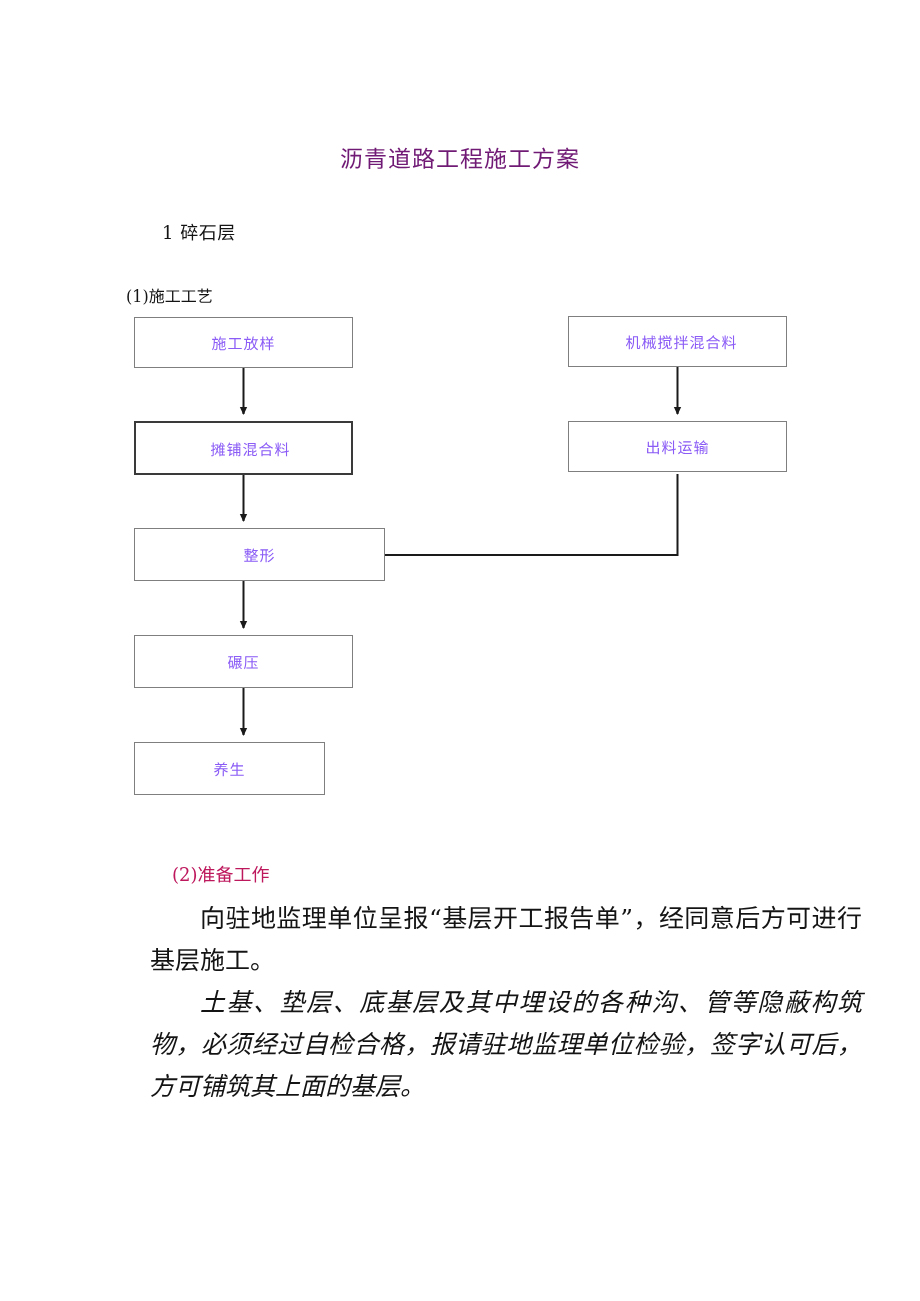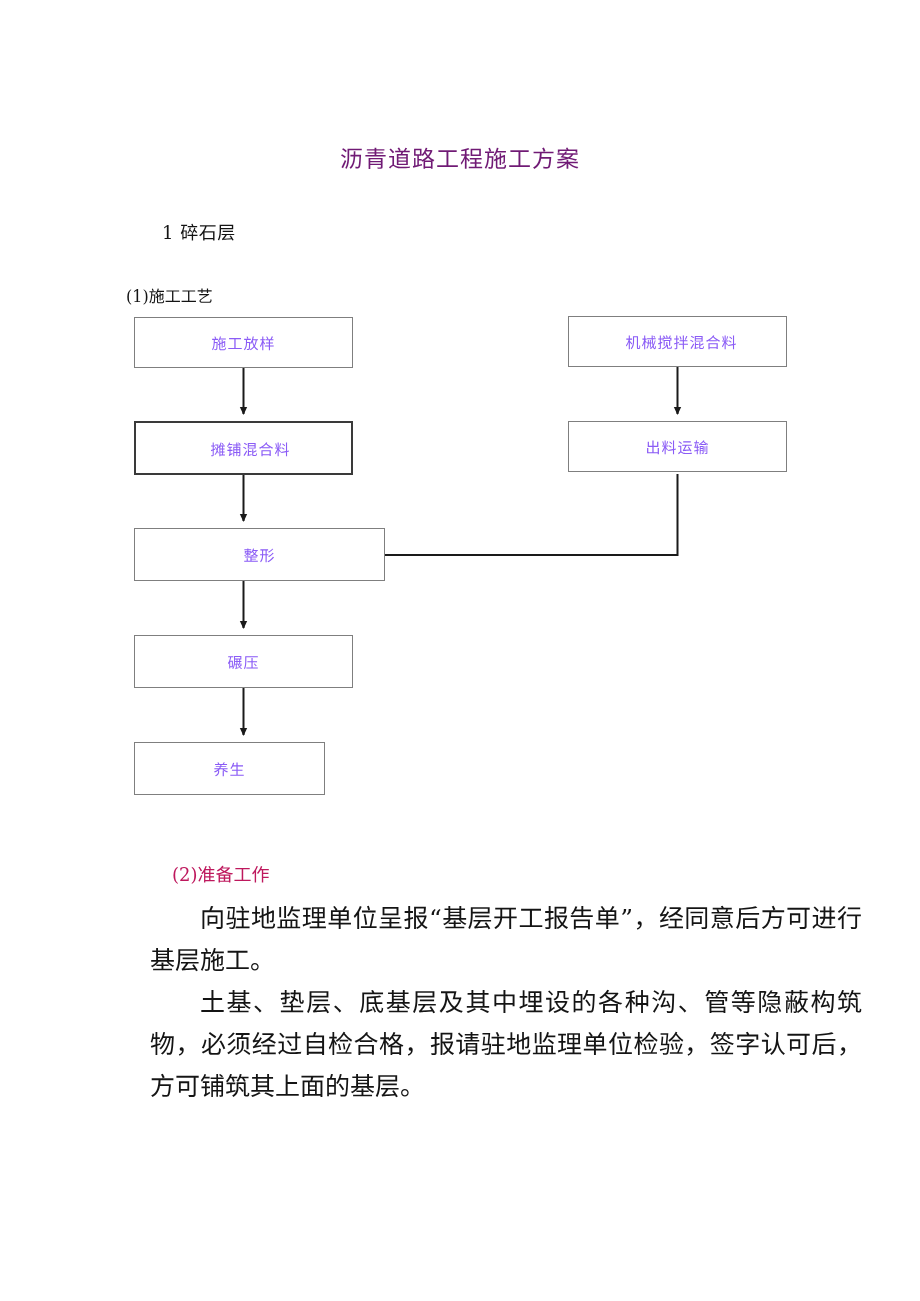--- a/index.html
+++ b/index.html
@@ -113,20 +113,21 @@
     color: #141414;
     text-align: justify;
     margin-left: 40px;
   }
   .para {
     margin: 0;
     text-indent: 2em;
   }
   .para.p-gap {
     margin-top: 0;
+    font-style: italic;
   }
   .para.spacer-before {
     margin-top: 46px;
   }
 </style>
 </head>
 <body>
 
 <div class="page">
 

